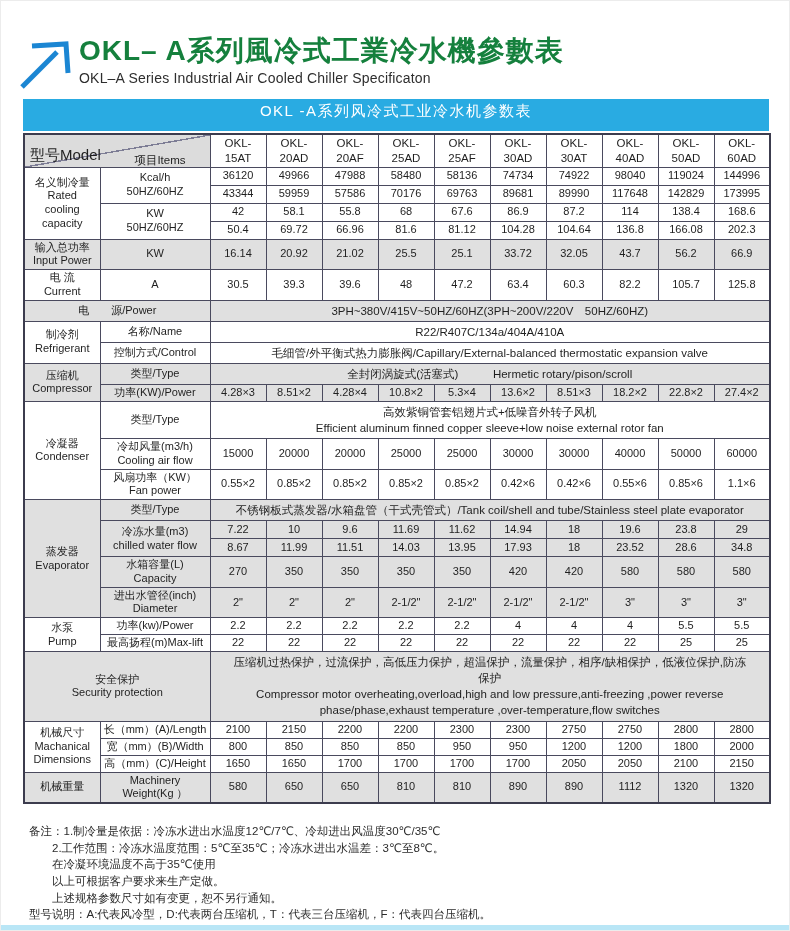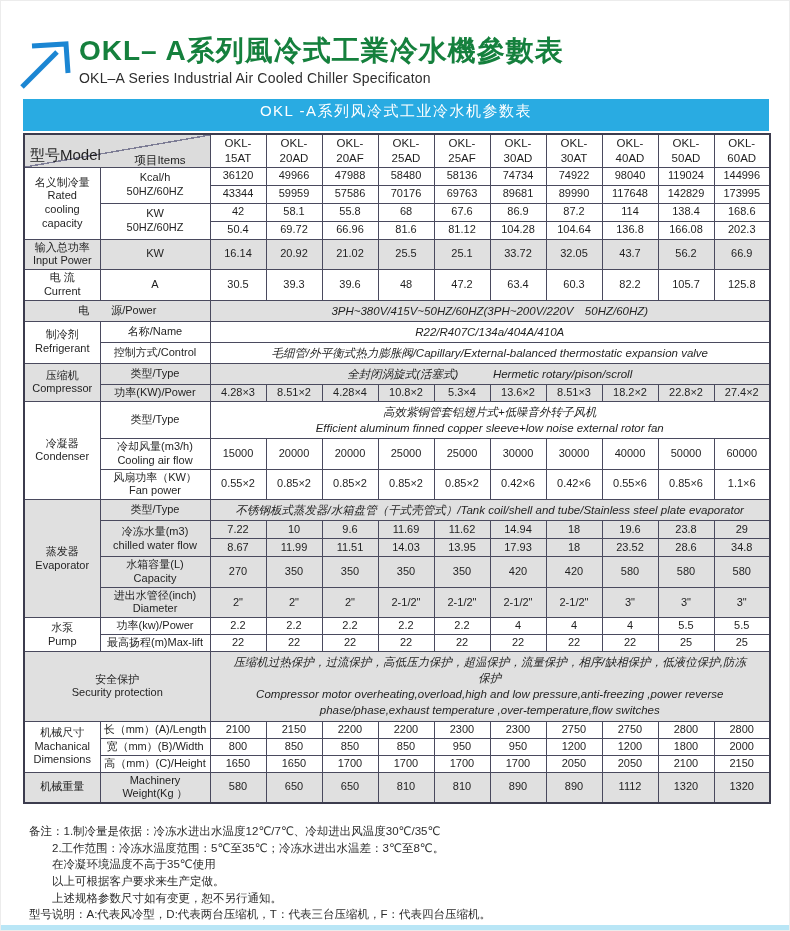--- a/index.html
+++ b/index.html
@@ -16,21 +16,21 @@
   
   .table-wrap { position: absolute; left: 22px; top: 98px; width: 746px; }
   .caption { height: 32px; line-height: 23px; background: #29abe2; color: #ffffff; text-align: center;
              font-size: 15px; letter-spacing: 1.5px; font-weight: 500; margin-bottom: 2px; }
   table.spec { border-collapse: collapse; width: 746px; table-layout: fixed; border: 2px solid #3c3c4e; }
   td { border: 1px solid #4a4a5e; text-align: center; vertical-align: middle;
        font-size: 11px; line-height: 1.25; padding: 1px 2px; background: #ffffff; }
   td.sh { background: #e0e0e0; }
   td.grp, td.lbl { font-size: 11px; }
   td.mdl { font-size: 11.5px; font-weight: 500; height: 33px; white-space: pre-line; }
-  td.merged { font-size: 11.5px; line-height: 1.4; padding: 2px 20px; font-style: italic; }
+  td.merged { font-size: 11.5px; line-height: 1.4; padding: 2px 20px; }
   td.dv { height: 18px; }
   td.val { height: 17px; }
   td.corner { position: relative; height: 33px; padding: 0;
       background:
         linear-gradient(to bottom right,
           rgba(0,0,0,0) calc(50% - 0.7px), #7d7d95 calc(50% - 0.7px),
           #7d7d95 calc(50% + 0.7px), rgba(0,0,0,0) calc(50% + 0.7px)),
         #dcdcdc; }
   .c-model { position: absolute; left: 5px; bottom: 2px; font-size: 15px; }
   .c-items { position: absolute; right: 24px; top: 3px; font-size: 11.5px; margin-top: 15px; }

